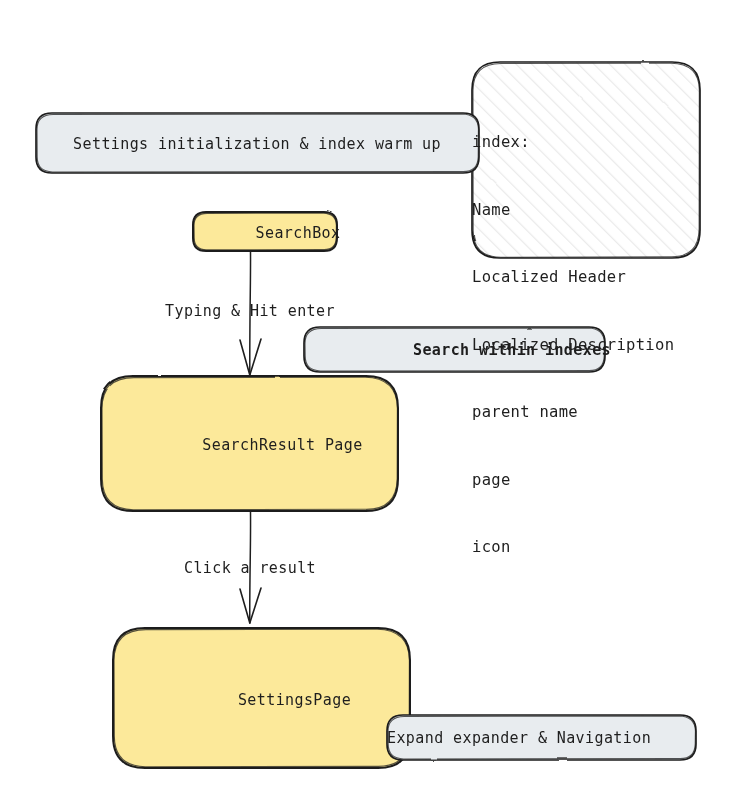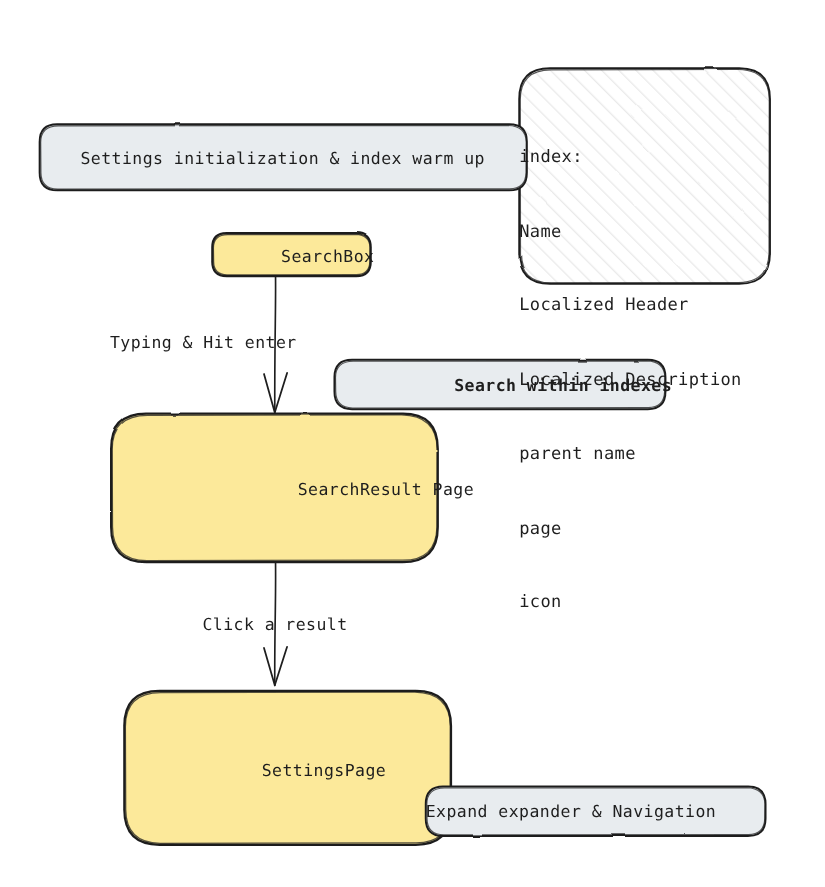--- a/index.html
+++ b/index.html
@@ -117,23 +117,23 @@
   <div>Localized Description</div>
   <div>parent name</div>
   <div>page</div>
   <div>icon</div>
 </div>
 
 <div class="lbl note-label" style="left:36px; top:135px; width:442px; text-align:center;">Settings initialization &amp; index warm up</div>
 
 <div class="lbl node-label" style="left:193px; top:224px; width:144px; text-align:center;">SearchBox</div>
 
-<div class="lbl edge-label" style="left:100px; top:302px; width:300px; text-align:left;">Typing &amp; Hit enter</div>
+<div class="lbl edge-label" style="left:100px; top:302px; width:300px; text-align:center;">Typing &amp; Hit enter</div>
 
 <div class="lbl note-label" style="left:304px; top:341px; width:307px; text-align:right;font-weight:bold;">Search within indexes</div>
 
-<div class="lbl node-label" style="left:101px; top:436px; width:297px; text-align:right;">SearchResult Page</div>
+<div class="lbl node-label" style="left:101px; top:436px; width:297px; text-align:center;">SearchResult Page</div>
 
 <div class="lbl edge-label" style="left:100px; top:559px; width:300px; text-align:center;">Click a result</div>
 
 <div class="lbl node-label" style="left:113px; top:691px; width:297px; text-align:center;">SettingsPage</div>
 
 <div class="lbl note-label" style="left:387px; top:729px; width:309px; text-align:left;">Expand expander &amp; Navigation</div>
 
 </body></html>

